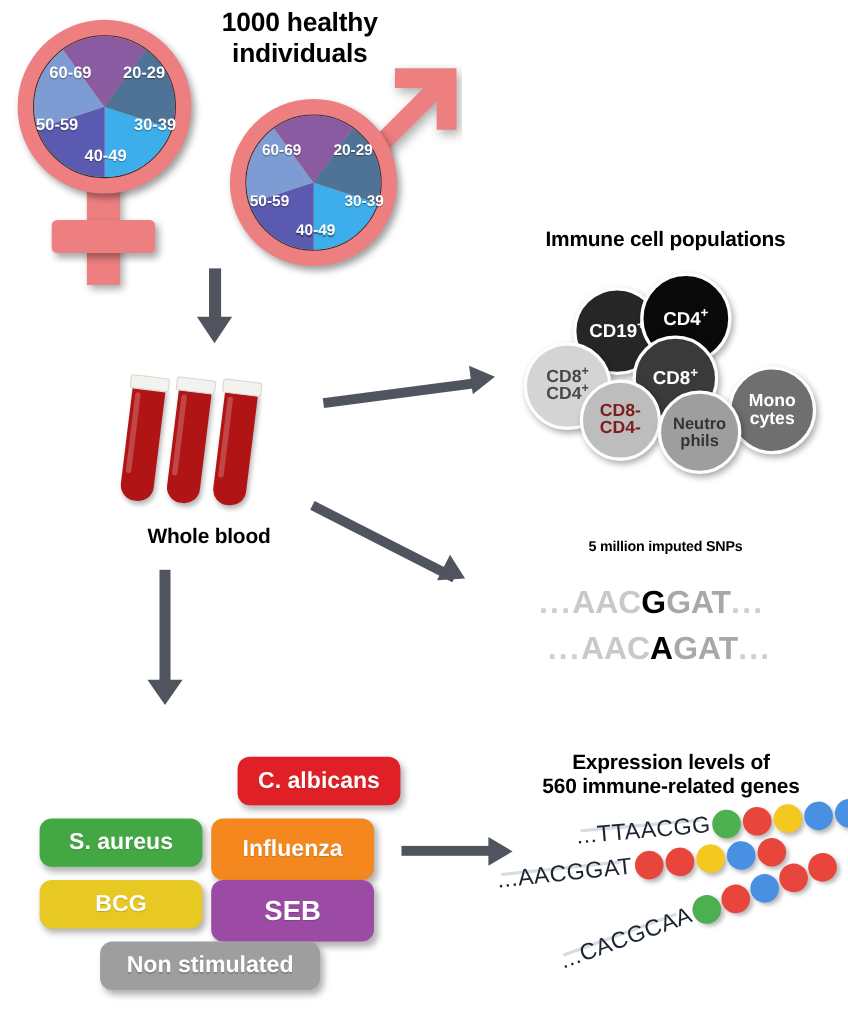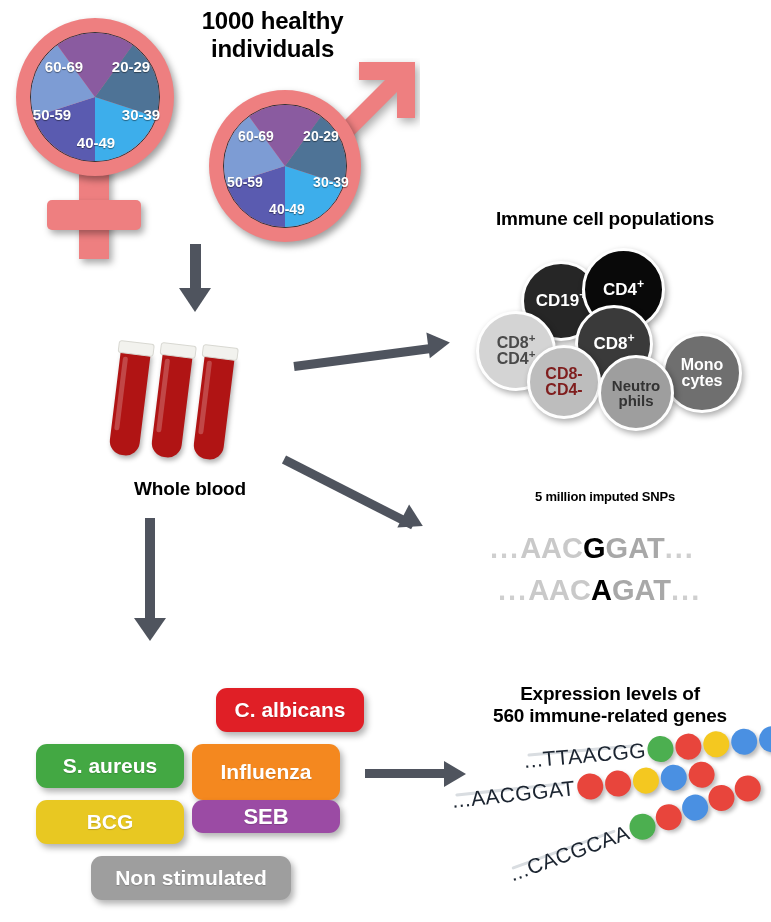--- a/index.html
+++ b/index.html
@@ -218,21 +218,21 @@
   <div class="snp-row" style="left:8px;top:46px;font-size:29px;">
     <span class="d">...</span><span class="g1">AAC</span><span class="hit">A</span><span class="g2">GAT</span><span class="d">...</span>
   </div>
 </div>
 
 <div class="abs" style="left:28px;top:688px;width:320px;height:208px;">
   <div class="pill" style="left:164px;top:0px;width:148px;height:44px;background:#e01f26;font-size:21px;margin-left:24px;">C. albicans</div>
   <div class="pill" style="left:8px;top:56px;width:148px;height:44px;background:#43a843;font-size:21px;">S. aureus</div>
   <div class="pill" style="left:164px;top:56px;width:148px;height:56px;background:#f4881f;font-size:21px;">Influenza</div>
   <div class="pill" style="left:8px;top:112px;width:148px;height:44px;background:#e8c822;font-size:21px;">BCG</div>
-  <div class="pill" style="left:164px;top:112px;width:148px;height:33px;background:#9b4ba4;font-size:22px;">SEB</div>
+  <div class="pill" style="left:164px;top:112px;width:148px;height:56px;background:#9b4ba4;font-size:25px;">SEB</div>
   <div class="pill" style="left:63px;top:168px;width:200px;height:44px;background:#9e9e9e;font-size:21px;">Non stimulated</div>
 </div>
 
 <div>
   <div class="arr-line" style="left:365px;top:769px;width:85px;height:9px;"></div>
   <div class="arr-head" style="left:444px;top:761px;border-top:13px solid transparent;
               border-bottom:13px solid transparent;border-left:22px solid #4f545e;"></div>
 </div>
 
 <div class="abs heading" style="left:450px;top:683px;width:320px;font-size:19px;">

